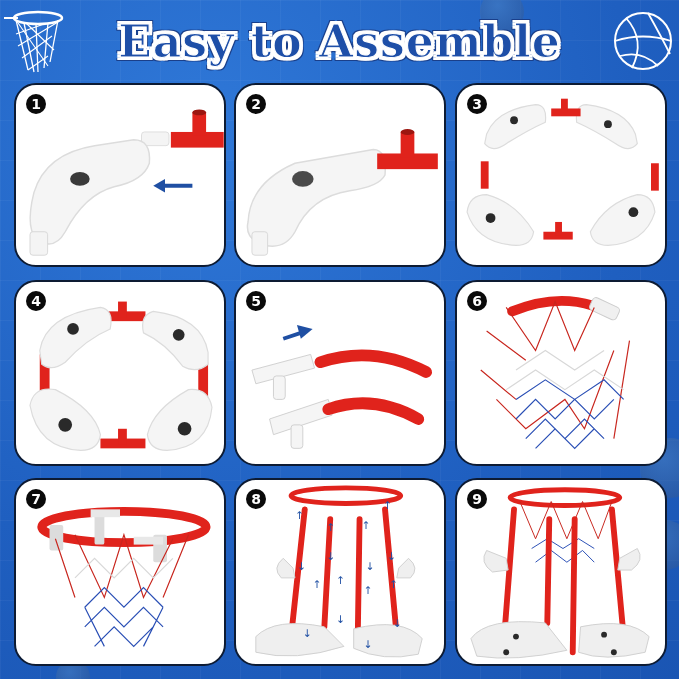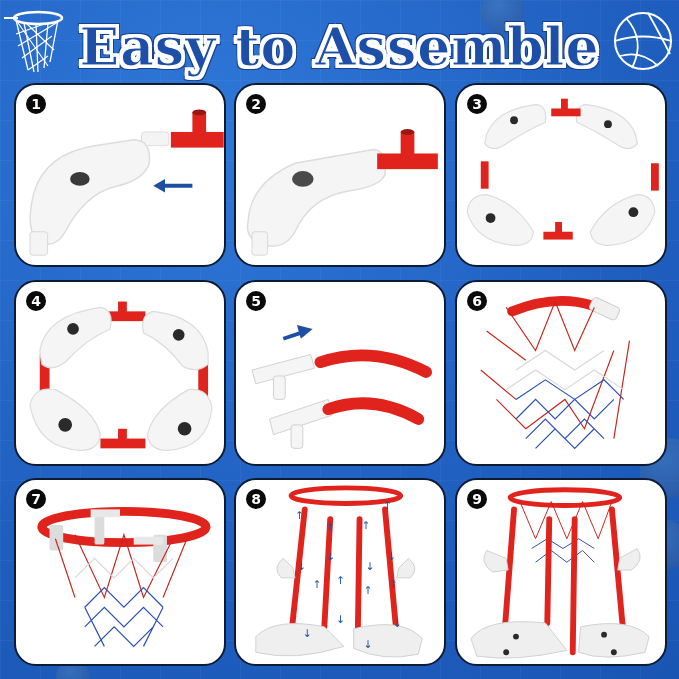--- a/index.html
+++ b/index.html
@@ -15,21 +15,21 @@
     font-family: "DejaVu Serif", serif;
   }
   .header {
     position: absolute; left: 0; top: 0; width: 679px; height: 80px;
   }
   .title {
     position: absolute; left: 0; right: 0; top: 16px;
     text-align: center;
     font-family: "DejaVu Serif", serif;
     font-weight: bold;
-    font-size: 52px;
+    font-size: 44px;
     letter-spacing: 1px;
     color: #1e4fa8;
     -webkit-text-stroke: 1px #ffffff;
     text-shadow:
       -3px -3px 0 #fff, 3px -3px 0 #fff, -3px 3px 0 #fff, 3px 3px 0 #fff,
       0 -3px 0 #fff, 0 3px 0 #fff, -3px 0 0 #fff, 3px 0 0 #fff,
       -4px -4px 0 #1a3f8a, 4px 4px 0 #1a3f8a, 4px -4px 0 #1a3f8a, -4px 4px 0 #1a3f8a;
   }
   .hoop-icon { position: absolute; left: 4px; top: 6px; width: 62px; height: 72px; }
   .ball-icon { position: absolute; left: 612px; top: 10px; width: 62px; height: 62px; }

